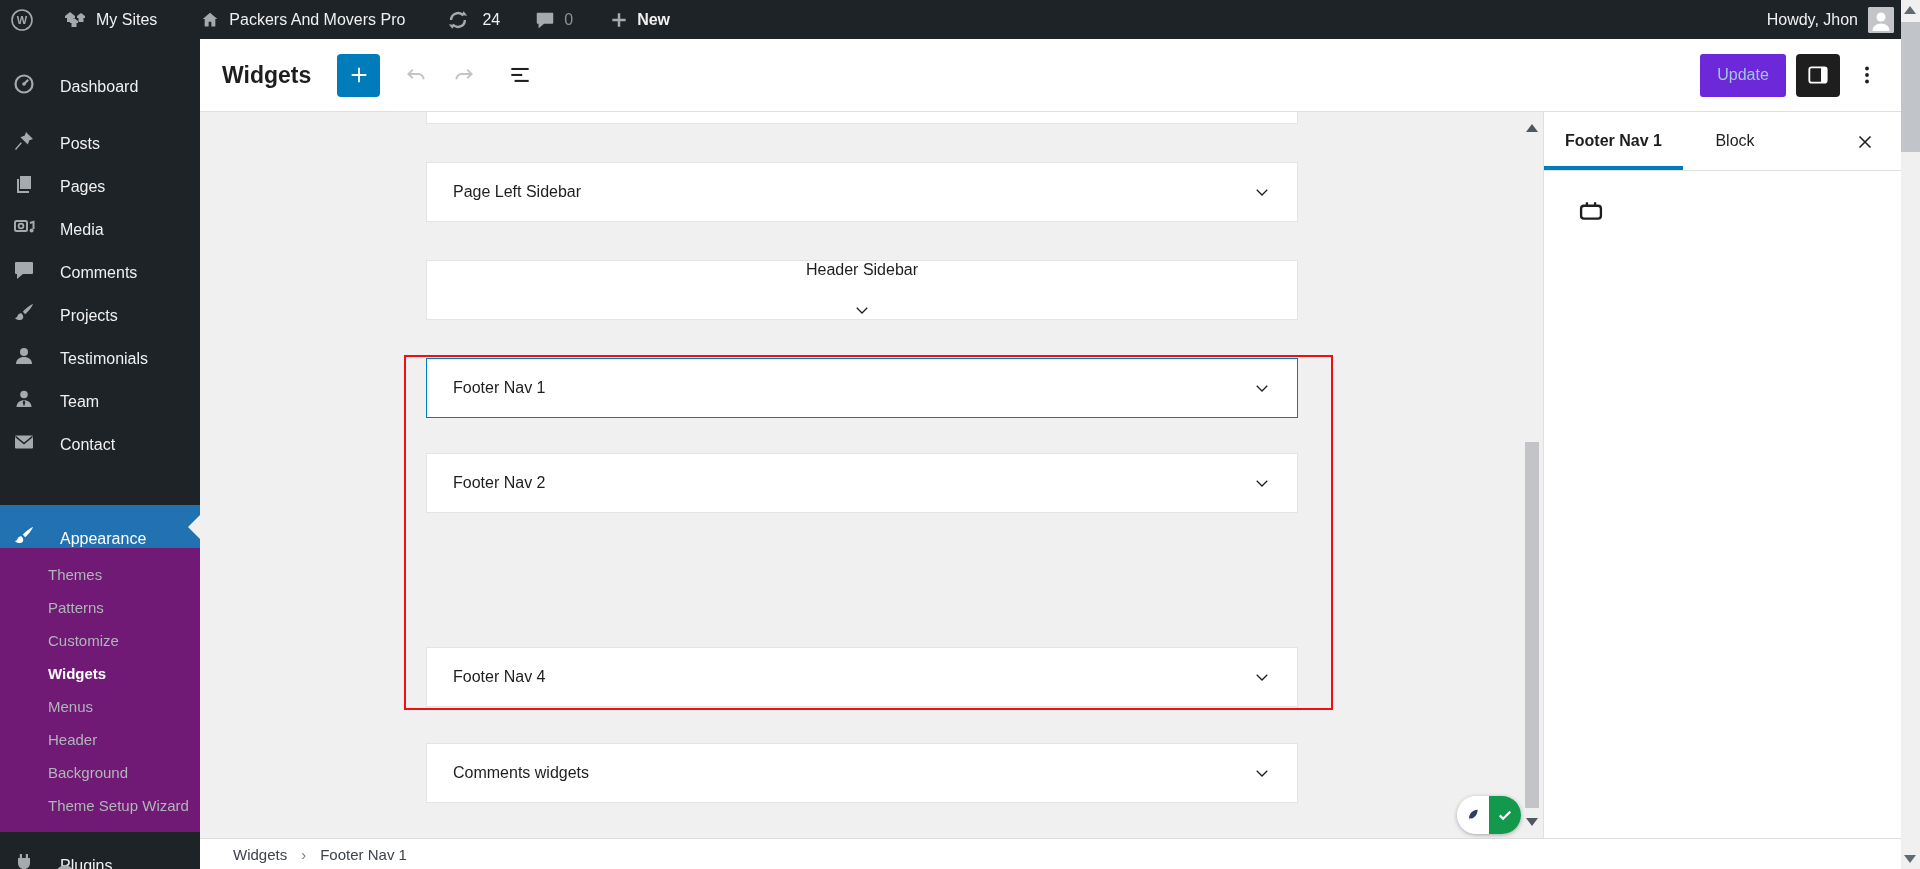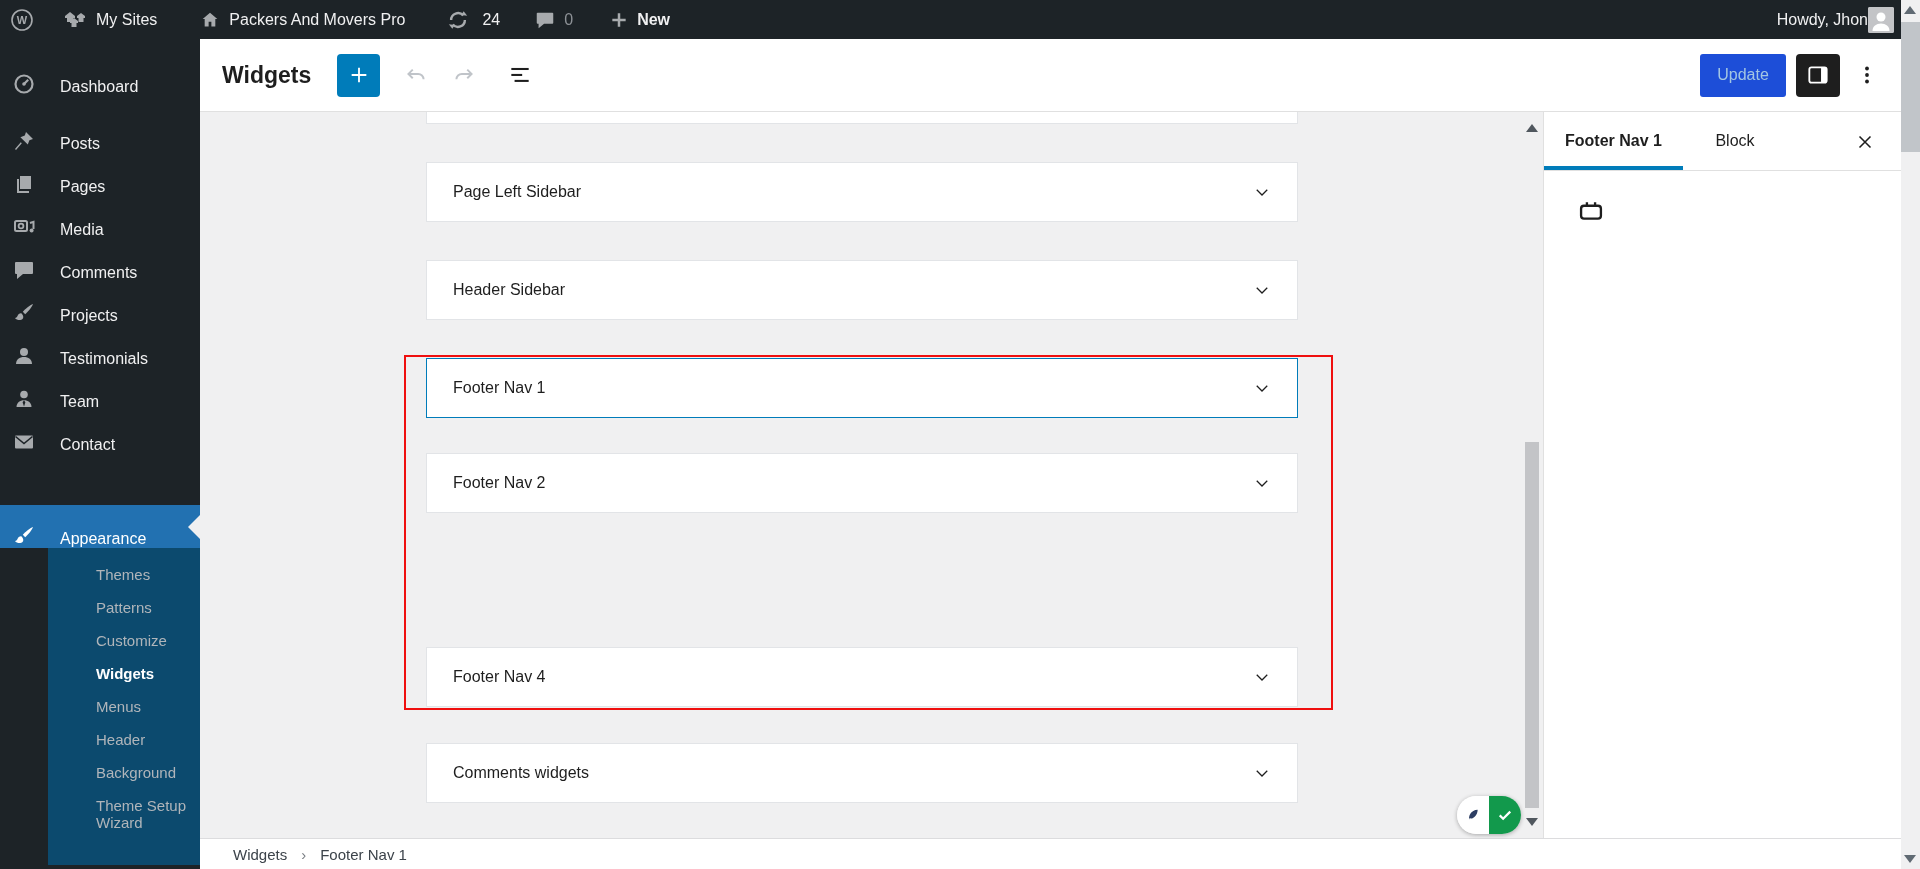--- a/index.html
+++ b/index.html
@@ -7,50 +7,50 @@
   body { font-family:"Liberation Sans", sans-serif; background:#f0f0f1; }
   .stage { position:relative; width:1920px; height:869px; }
 
   
   .admin-bar { position:absolute; left:0; top:0; width:1920px; height:39px;
     background:#1d2327; display:flex; align-items:center; color:#f0f0f1; font-size:16px; z-index:30; }
   .ab-item { display:flex; align-items:center; gap:8px; padding:0 14px; height:39px; cursor:pointer; }
   .ab-item svg { flex:0 0 auto; }
   .ab-count { color:#f0f0f1; }
   .ab-muted { color:#8d9196; }
-  .ab-right { margin-left:auto; display:flex; align-items:center; padding-right:26px; }
+  .ab-right { margin-left:auto; display:flex; align-items:center; gap:10px; padding-right:26px; }
   .avatar { width:26px; height:26px; background:#c3c4c7; border-radius:2px; overflow:hidden; }
 
   
   .admin-sidebar { position:absolute; left:0; top:39px; width:200px; height:830px;
     background:#1d2327; color:#f0f0f1; font-size:16px; z-index:20; }
   .menu-item { display:flex; align-items:flex-end; gap:24px; height:43px; padding:0 0 0 12px; cursor:pointer; }
   .menu-item svg { width:24px; height:24px; flex:0 0 auto; }
   .menu-sep { height:14px; }
   .menu-sep2 { height:12px; }
   .menu-item.active { background:#2271b1; color:#fff; position:relative;margin-top:39px; }
   .active-arrow { position:absolute; right:0; top:50%; transform:translateY(-50%);
     width:0; height:0; border-top:12px solid transparent; border-bottom:12px solid transparent;
     border-right:12px solid #f0f0f1; }
-  .submenu { background:#0c4a6e; padding:10px 0 26px 0;margin-left:48px; }
+  .submenu { background:#701a75; padding:10px 0 10px 0; }
   .submenu-item { display:block; padding:8px 0 8px 48px; font-size:15px; color:#b0b5ba; cursor:pointer; }
   .submenu-item.current { color:#fff; font-weight:bold; }
   .user-head { position:absolute; left:56px; bottom:-8px; width:18px; height:18px;
     border-radius:50%; background:#a7aaad; }
 
   
   .editor-header { position:absolute; left:200px; top:39px; width:1720px; height:73px;
     background:#fff; border-bottom:1px solid #e0e0e0; display:flex; align-items:center; z-index:10; }
   .page-title { font-size:23px; font-weight:600; color:#1e1e1e; margin:0 26px 0 22px; }
   .add-btn { width:43px; height:43px; background:#007cba; border:none; border-radius:4px;
     color:#fff; font-size:26px; line-height:1; cursor:pointer; display:flex; align-items:center; justify-content:center; }
   .hdr-icon-btn { width:44px; height:44px; border:none; background:transparent; display:flex;
     align-items:center; justify-content:center; cursor:pointer; margin-left:4px; }
   .hdr-right { margin-left:auto; display:flex; align-items:center; gap:10px; padding-right:36px; }
-  .update-btn { width:86px; height:43px; background:#1d4ed8; color:#a3c6e3; border:none;
+  .update-btn { width:86px; height:43px; background:#6d28d9; color:#a3c6e3; border:none;
     border-radius:3px; font-size:16px; cursor:default; }
   .toggle-btn { width:44px; height:43px; background:#1e1e1e; border:none; border-radius:4px;
     display:flex; align-items:center; justify-content:center; cursor:pointer; }
   .kebab-btn { width:34px; height:43px; background:transparent; border:none; display:flex;
     align-items:center; justify-content:center; cursor:pointer; }
 
   
   .content { position:absolute; left:200px; top:112px; width:1322px; height:726px;
     background:#f0f0f1; overflow:hidden; z-index:5; }
   .card-sliver { position:absolute; left:226px; top:0; width:872px; height:12px; background:#fff;
@@ -307,21 +307,21 @@
   <div class="content">
     <div class="card-sliver"></div>
 
     <div class="wcard" style="top:50px;">
       <span>Page Left Sidebar</span>
       <svg width="18" height="18" viewBox="0 0 24 24">
         <path d="M5 9l7 7 7-7" fill="none" stroke="#1e1e1e" stroke-width="1.7"></path>
       </svg>
     </div>
 
-    <div class="wcard" style="top:148px;">
+    <div class="wcard" style="top:148px;flex-direction:column;">
       <span>Header Sidebar</span>
       <svg width="18" height="18" viewBox="0 0 24 24">
         <path d="M5 9l7 7 7-7" fill="none" stroke="#1e1e1e" stroke-width="1.7"></path>
       </svg>
     </div>
 
     <div class="wcard selected" style="top:246px;">
       <span>Footer Nav 1</span>
       <svg width="18" height="18" viewBox="0 0 24 24">
         <path d="M5 9l7 7 7-7" fill="none" stroke="#1e1e1e" stroke-width="1.7"></path>

